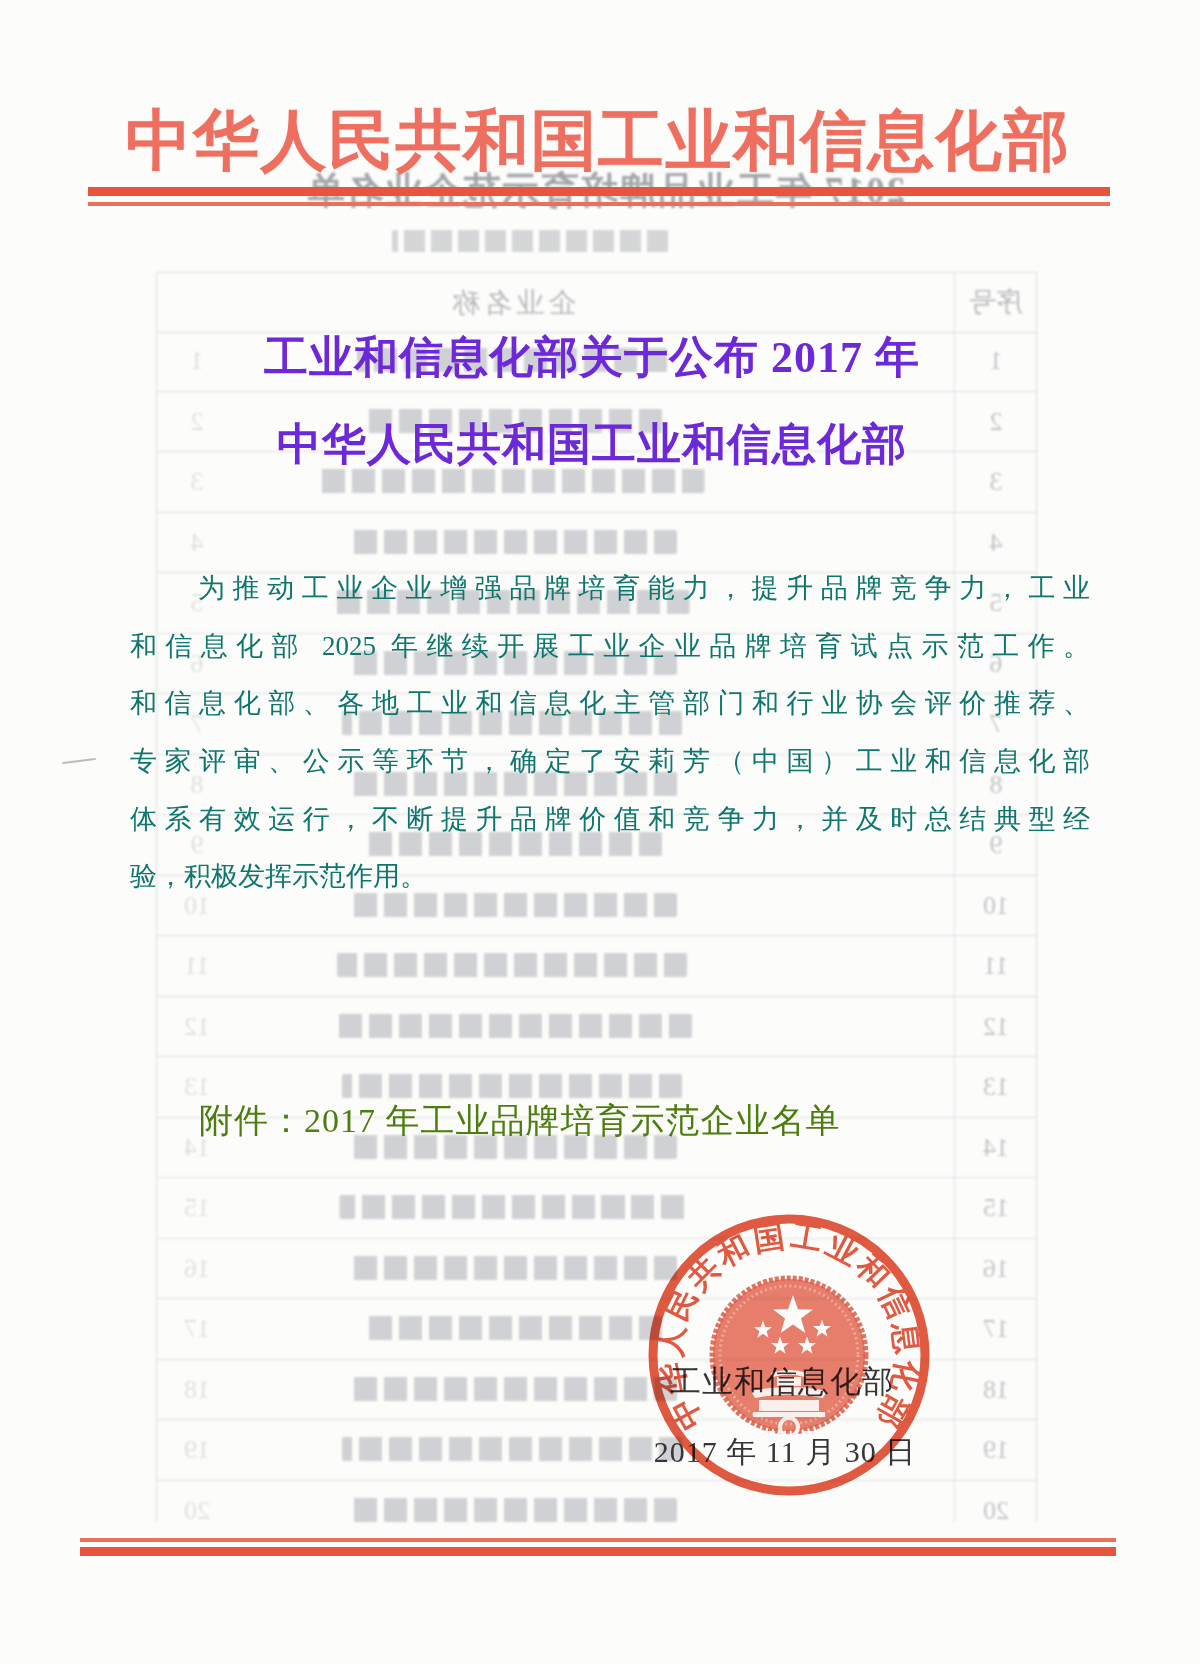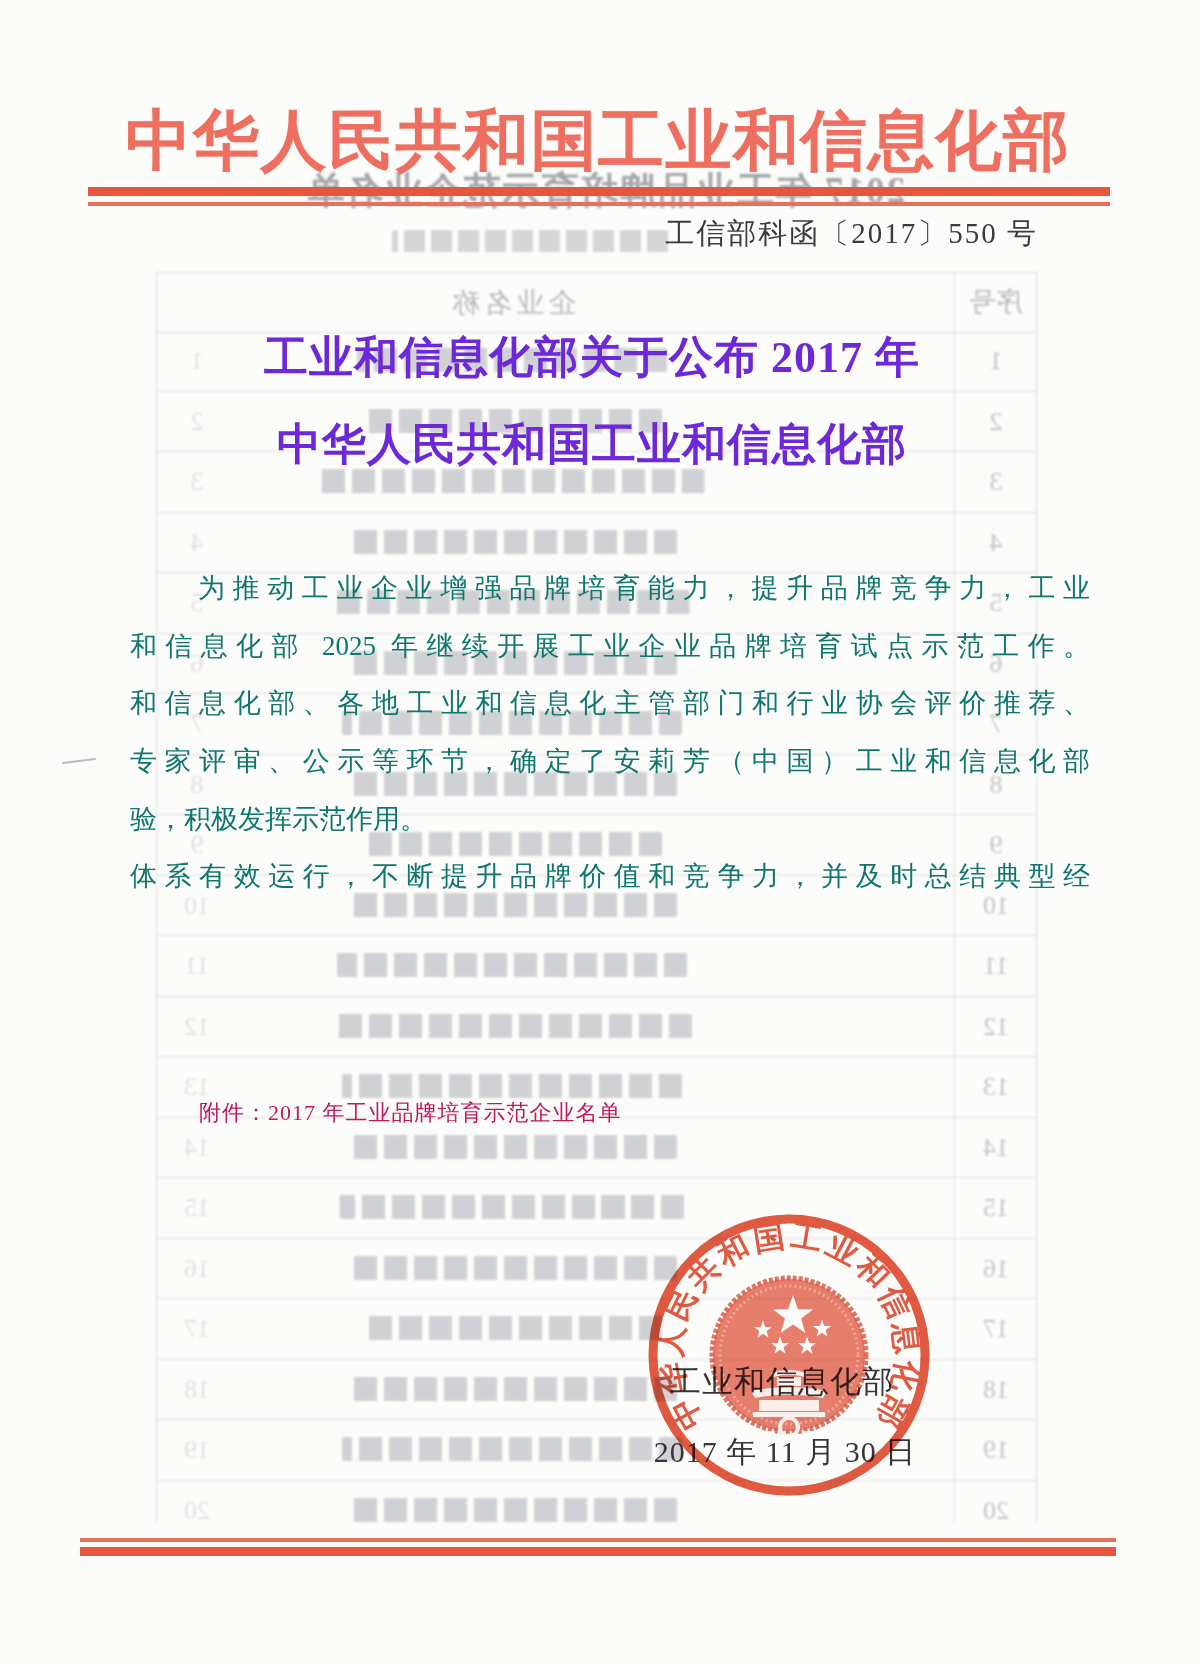--- a/index.html
+++ b/index.html
@@ -78,21 +78,21 @@
   .body-block{position:absolute; left:130px; top:560px; width:960px;}
   .bline{
     height:57.7px; line-height:57.7px; font-size:27px; color:#0f766e;
     text-align:justify; text-align-last:justify; text-justify:inter-character;
     white-space:normal; overflow:hidden;
   }
   .bline.ind{text-indent:68px;}
   .bline.last{text-align-last:left;}
   .attachment{
     position:absolute; left:199px; top:1098px;
-    font-size:22px; color:#be185d; letter-spacing:1px; white-space:nowrap;
+    font-size:34px; color:#4d7c0f; letter-spacing:1px; white-space:nowrap;
   }
   
   .issuer{
     position:absolute; left:582px; top:1361px; width:400px; text-align:center;
     font-size:31px; color:#35353a; letter-spacing:1px; white-space:nowrap; z-index:3;
   }
   .issue-date{
     position:absolute; left:585px; top:1432px; width:400px; text-align:center;
     font-size:30px; color:#35353a; letter-spacing:1px; white-space:nowrap; z-index:3;
   }
@@ -246,43 +246,42 @@
           <span class="smudge" style="width: 330px;"></span>
           <span class="gno2">20</span>
         </div>
       </div>
   </div>
 
   <div class="ministry">中华人民共和国工业和信息化部</div>
   <div class="rule rule-thick-top"></div>
   <div class="rule rule-thin-top"></div>
 
-  <div class="doc-number">工信部科函〔2017〕550 号</div>
 
   <div class="title">
     <div>工业和信息化部关于公布 2017 年</div>
     <div>中华人民共和国工业和信息化部</div>
   </div>
 
   <div class="body-block">
 
       <div class="bline ind">为推动工业企业增强品牌培育能力，提升品牌竞争力，工业</div>
 
       <div class="bline">和信息化部 2025 年继续开展工业企业品牌培育试点示范工作。</div>
 
       <div class="bline">和信息化部、各地工业和信息化主管部门和行业协会评价推荐、</div>
 
       <div class="bline">专家评审、公示等环节，确定了安莉芳（中国）工业和信息化部</div>
 
 
 
 
+      <div class="bline">体系有效运行，不断提升品牌价值和竞争力，并及时总结典型经</div>
+
       <div class="bline last">验，积极发挥示范作用。</div>
-
-      <div class="bline">体系有效运行，不断提升品牌价值和竞争力，并及时总结典型经</div>
     </div>
 
   <div class="attachment">附件：2017 年工业品牌培育示范企业名单</div>
 
   <div class="issuer">工业和信息化部</div>
   <div class="issue-date">2017 年 11 月 30 日</div>
 
   <svg class="seal" width="306" height="306" viewBox="0 0 306 306">
     <circle cx="152" cy="152" r="136" fill="none" stroke="#e25138" stroke-width="9"></circle>
     <path id="sealArc" d="M 66.9 218.5 A 108 108 0 1 1 237.1 218.5" fill="none"></path>

